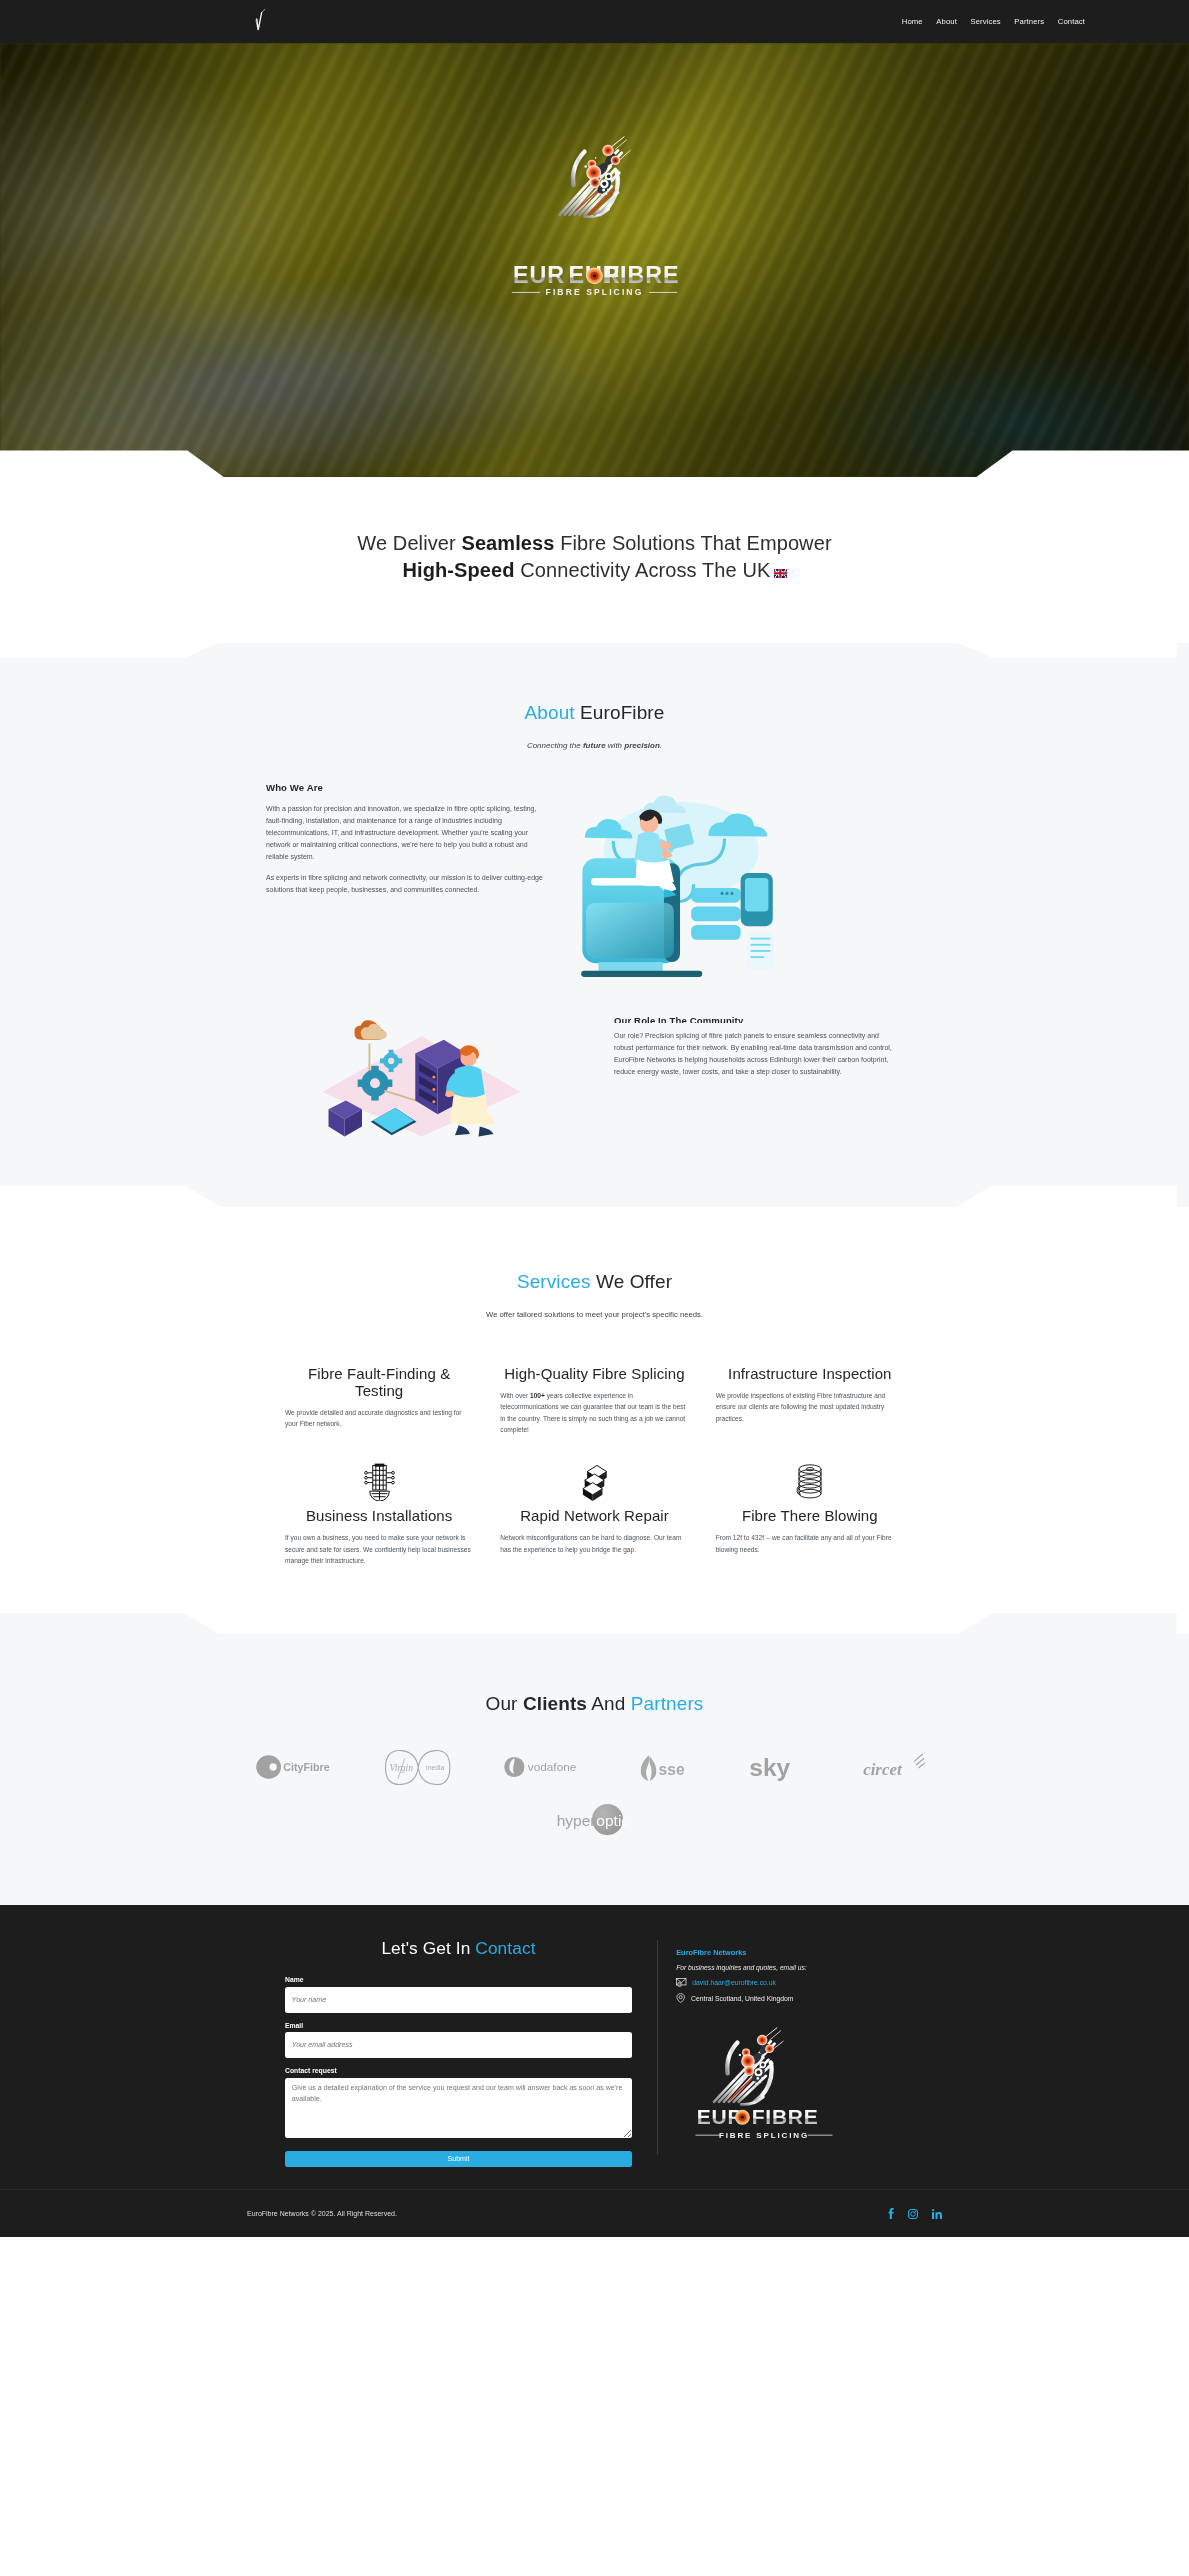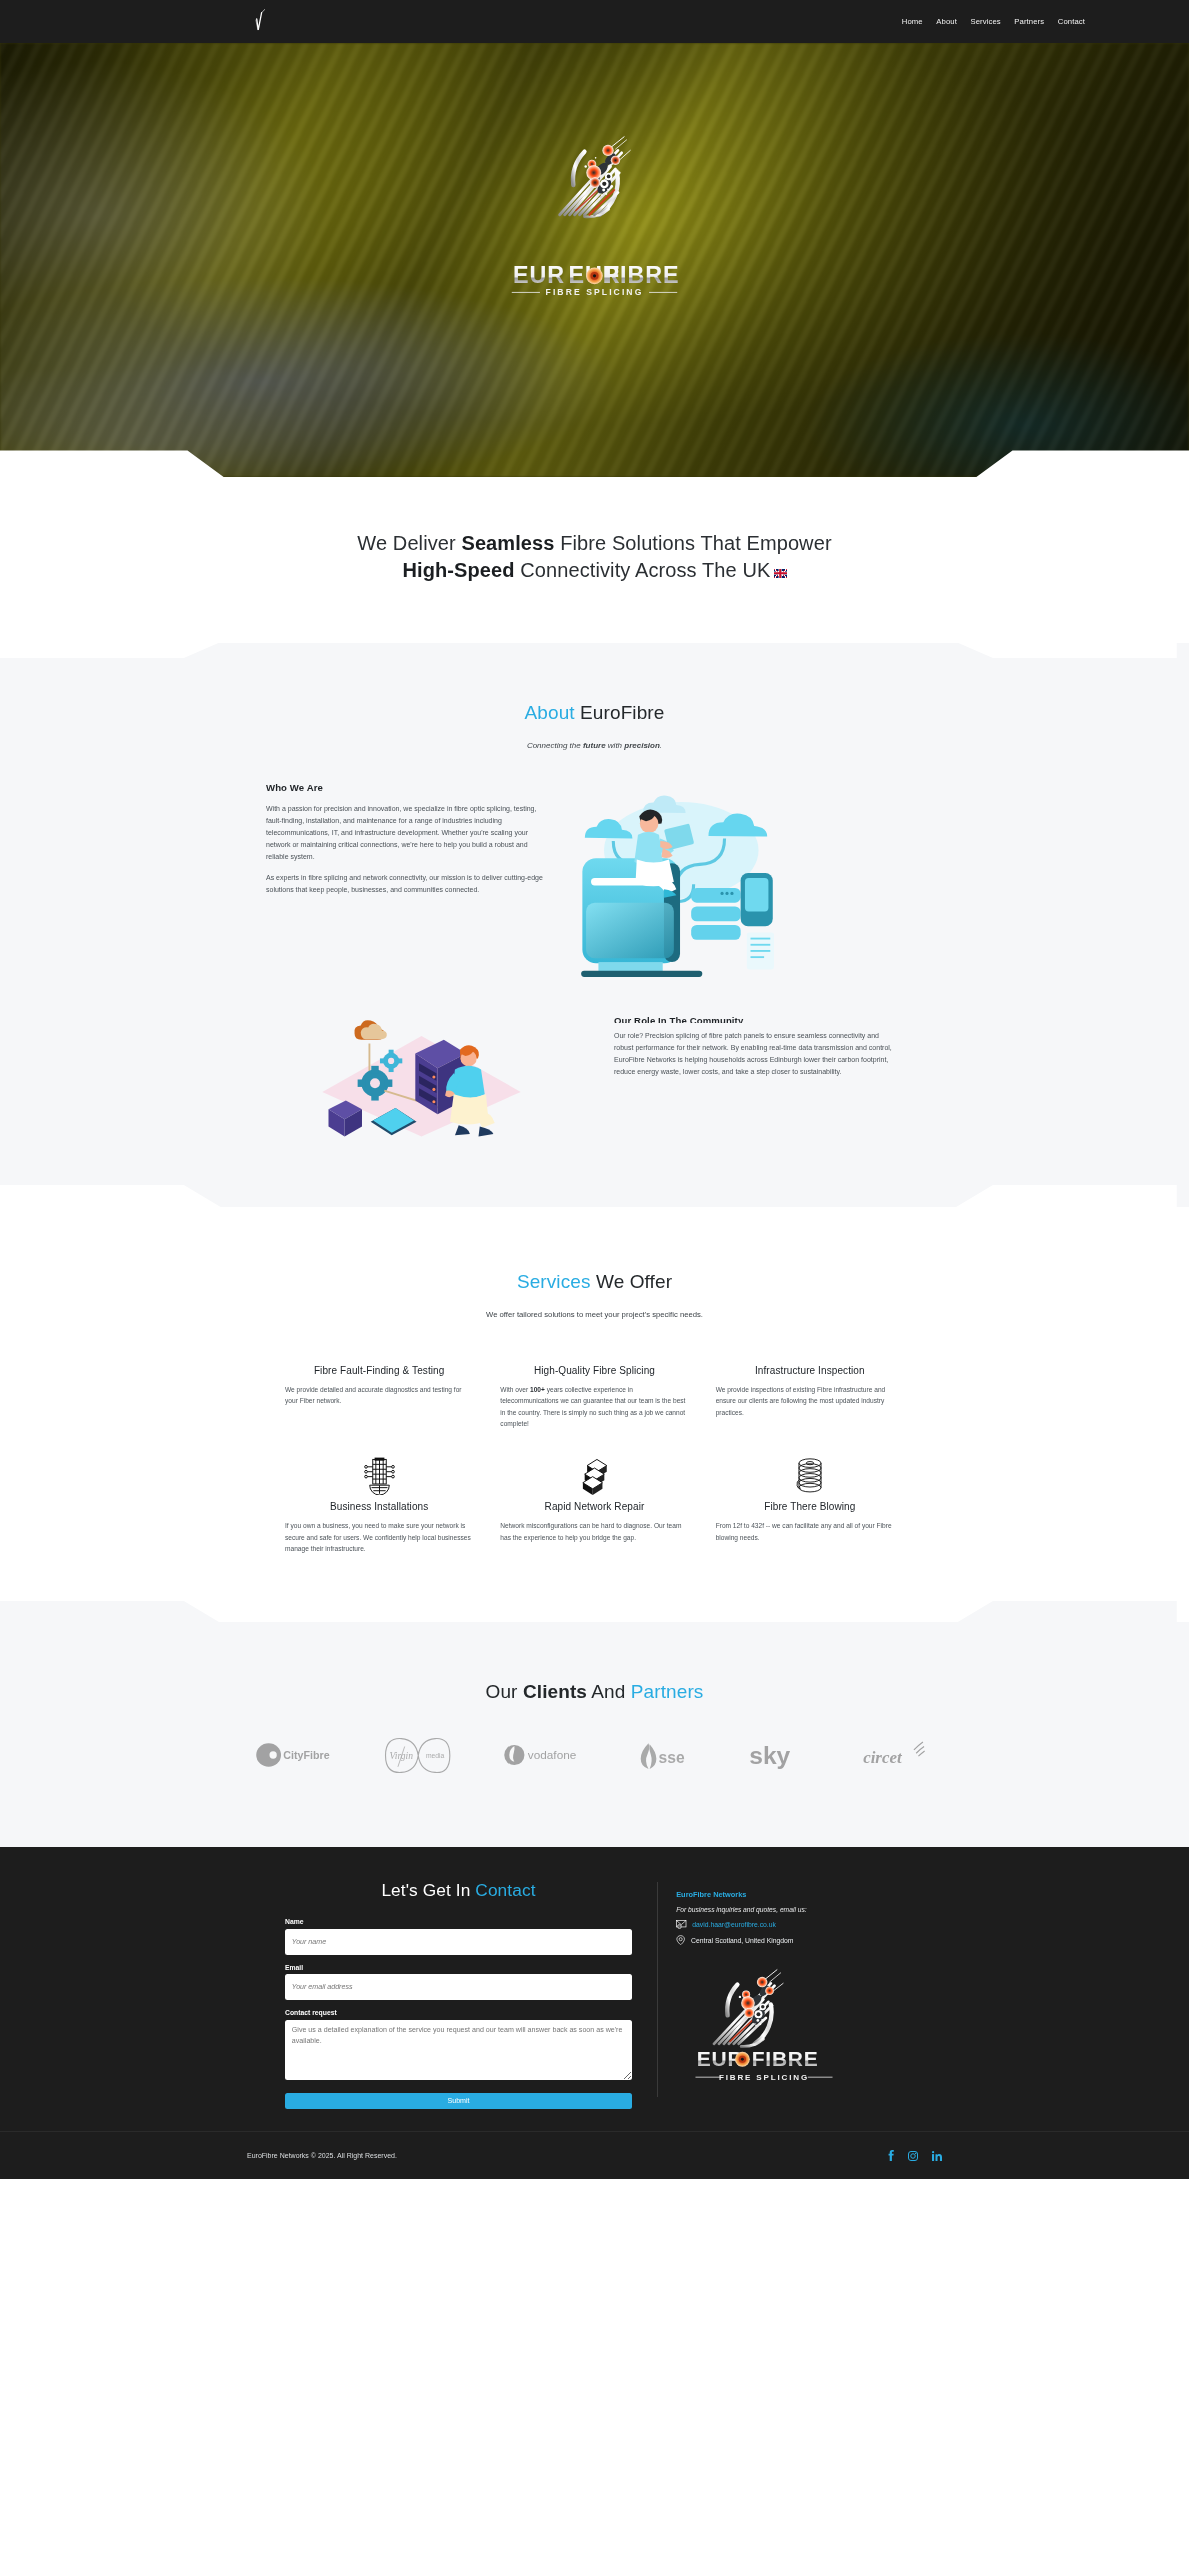--- a/index.html
+++ b/index.html
@@ -249,21 +249,21 @@
     row-gap: 0px;
   }
   .svc-cell { text-align: left; }
   .svc-icon {
     height: 45px;
     display:flex; align-items:flex-end; justify-content:center;
     margin-bottom: 6.2px;
   }
   .svc-h4 {
     text-align:center;
-    font-size: 10px;
+    font-size: 15px;
     font-weight: 400;
     color:#20252a;
     margin-bottom: 8px;
     letter-spacing:0.1px;
   }
   .svc-p {
     font-size: 6.6px;
     line-height: 11.3px;
     color:#4c5359;
   }
@@ -833,20 +833,33 @@
     <svg class="brand" width="81" height="35" viewBox="0 0 130 56">
       <text x="2" y="42" font-family="Liberation Serif, serif" font-size="30" font-weight="700" font-style="italic" fill="#6e6e6e">circet</text>
       <g stroke="#6e6e6e" stroke-width="2" fill="none">
         <path d="M92 18 q9-9 16-14"></path>
           <path d="M96 24 q8-8 14-12"></path>
           <path d="M100 29 q7-6 11-9"></path>
       </g>
     </svg>
   </div>
 
+  <div class="logo-row second">
+    <svg class="brand" width="93" height="35" viewBox="0 0 150 56">
+      <defs>
+        <radialGradient id="hgr" cx=".35" cy=".3" r=".8">
+          <stop offset="0" stop-color="#8e8e8e"></stop>
+            <stop offset="1" stop-color="#5a5a5a"></stop>
+        </radialGradient>
+      </defs>
+      <circle cx="96" cy="28" r="25" fill="url(#hgr)"></circle>
+      <text x="14" y="38" font-family="Liberation Sans, sans-serif" font-size="25" fill="#6e6e6e">hyper</text>
+      <text x="78" y="38" font-family="Liberation Sans, sans-serif" font-size="25" fill="#ffffff">optic</text>
+    </svg>
+  </div>
 
   <svg class="notch-grey-bot" viewBox="0 0 1920 62" preserveAspectRatio="none">
     <polygon points="0,62 1920,62 1920,62 0,62" fill="#1d1d1d"></polygon>
   </svg>
 </section>
 
 <section class="contact">
   <div class="contact-inner">
     <div class="contact-left">
       <h2 class="contact-title">

